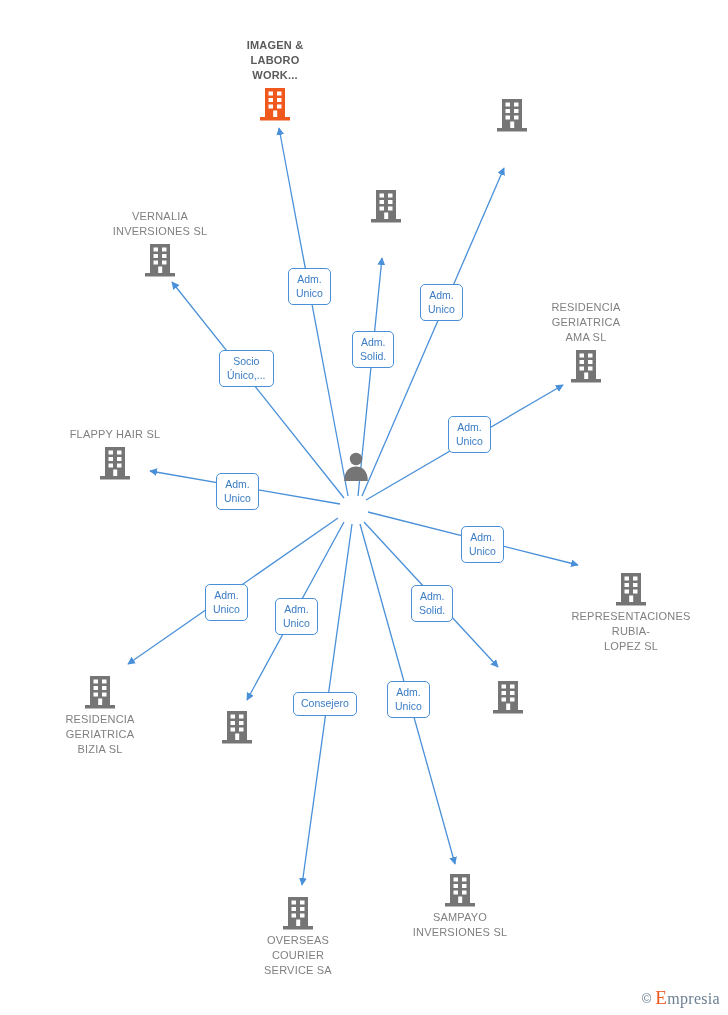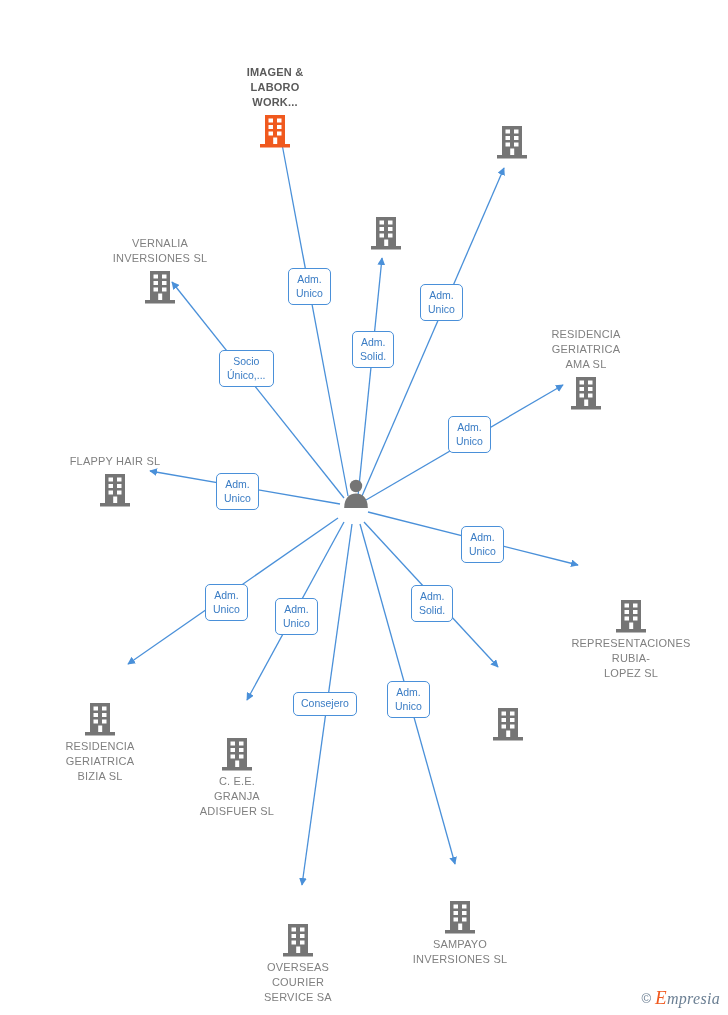--- a/index.html
+++ b/index.html
@@ -27,21 +27,20 @@
   }
   .node {
     position: absolute;
     width: 150px;
     margin-left: -75px;
     text-align: center;
     color: #808080;
     font-size: 11px;
     line-height: 15px;
     letter-spacing: 0.2px;
-    margin-top: 27px;
   }
   .node .label {
     display: block;
     white-space: pre-line;
   }
   .node .glyph {
     display: block;
     line-height: 0;
   }
   .node.label-above .glyph { margin-top: 3px; }
@@ -71,21 +70,20 @@
     align-items: center;
     gap: 4px;
     font-size: 15px;
   }
   .watermark .copy {
     color: #6b7f93;
     font-size: 13px;
   }
   .watermark .brand {
     font-family: "Liberation Serif", serif;
-    font-style: italic;
     color: #6b7f93;
     font-size: 16px;
     letter-spacing: 0.3px;
   }
   .watermark .brand .cap {
     color: #f0591e;
     font-size: 19px;
   }
 </style>
 </head>
@@ -253,23 +251,20 @@
             <rect x="7" y="2" width="20" height="29" fill="#757575"></rect>
             <rect x="2" y="31" width="30" height="3.5" fill="#757575"></rect>
             <rect x="10.5" y="5.5" width="4.5" height="4" fill="#fff"></rect>
             <rect x="19" y="5.5" width="4.5" height="4" fill="#fff"></rect>
             <rect x="10.5" y="12" width="4.5" height="4" fill="#fff"></rect>
             <rect x="19" y="12" width="4.5" height="4" fill="#fff"></rect>
             <rect x="10.5" y="18.5" width="4.5" height="4" fill="#fff"></rect>
             <rect x="19" y="18.5" width="4.5" height="4" fill="#fff"></rect>
             <rect x="15.2" y="24.5" width="4" height="6.5" fill="#fff"></rect>
           </svg></span>
-        <span class="label">C. E.E.
-GRANJA
-ADISFUER  SL</span>
       </div>
       <div class="node label-below" style="left: 460px; top: 872px;">
         <span class="glyph"><svg width="34" height="36" viewBox="0 0 34 36" xmlns="http://www.w3.org/2000/svg">
             <rect x="7" y="2" width="20" height="29" fill="#757575"></rect>
             <rect x="2" y="31" width="30" height="3.5" fill="#757575"></rect>
             <rect x="10.5" y="5.5" width="4.5" height="4" fill="#fff"></rect>
             <rect x="19" y="5.5" width="4.5" height="4" fill="#fff"></rect>
             <rect x="10.5" y="12" width="4.5" height="4" fill="#fff"></rect>
             <rect x="19" y="12" width="4.5" height="4" fill="#fff"></rect>
             <rect x="10.5" y="18.5" width="4.5" height="4" fill="#fff"></rect>

